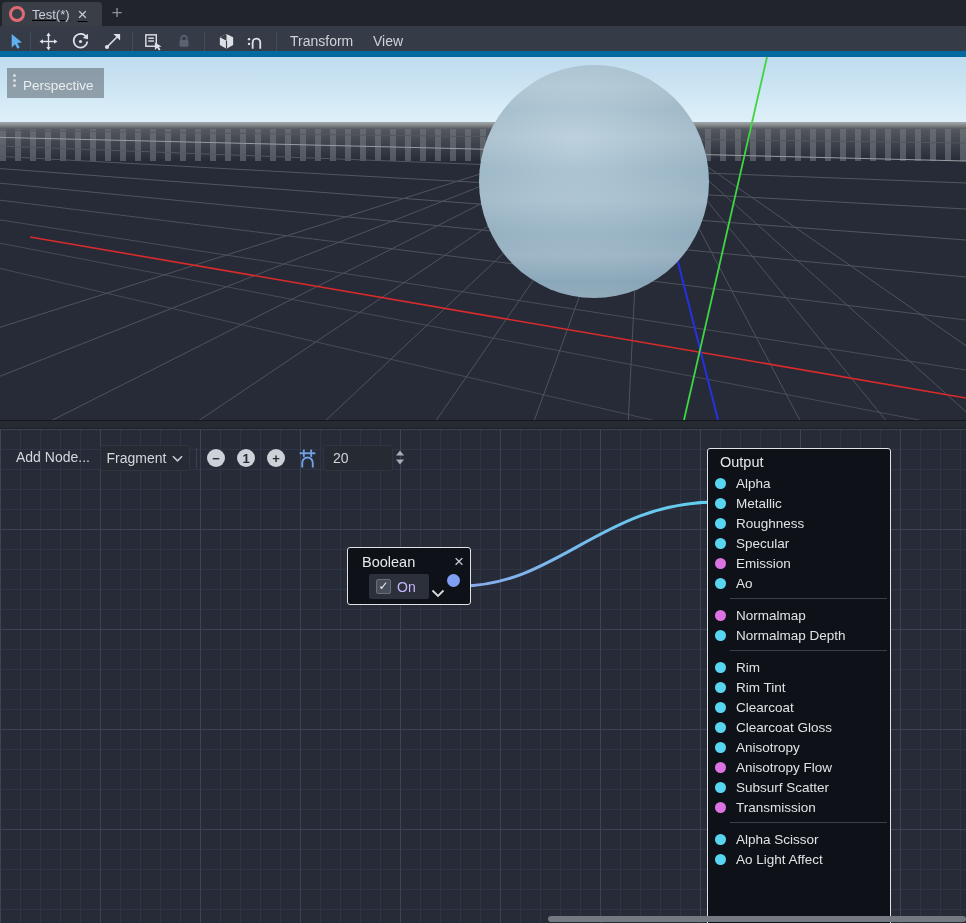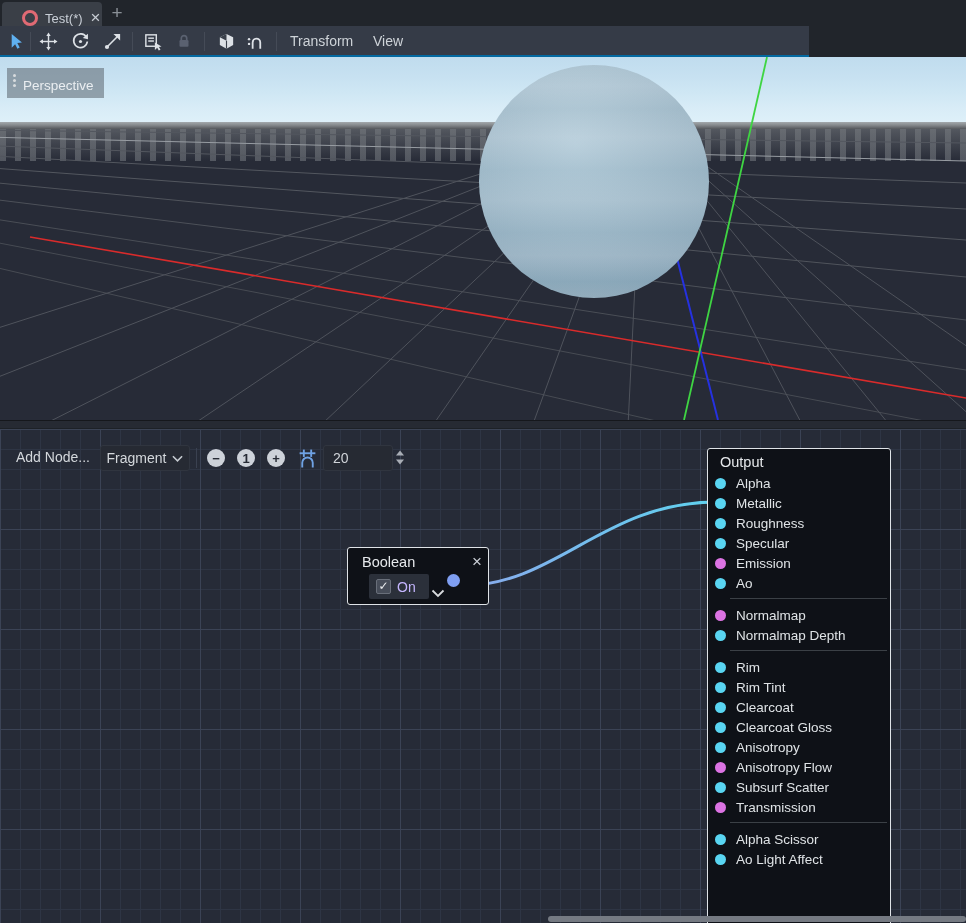--- a/index.html
+++ b/index.html
@@ -2,30 +2,30 @@
 <html><head>
 <meta charset="utf-8">
 <style>
   html,body{margin:0;padding:0;background:#21252b;width:966px;height:923px;overflow:hidden;
     font-family:"Liberation Sans","DejaVu Sans",sans-serif;}
   #app{position:relative;width:966px;height:923px;}
 
   
   #tab-bar{position:absolute;left:0;top:0;width:966px;height:26px;background:#21252b;}
   #tab-test{position:absolute;left:2px;top:2px;width:100px;height:24px;background:#3a3f47;
-    border-radius:4px 4px 0 0;display:flex;align-items:flex-end;padding-left:20px;box-sizing:border-box;}
+    border-radius:4px 4px 0 0;display:flex;align-items:center;padding-left:7px;box-sizing:border-box;text-decoration:underline;}
   .scene-ring{width:10px;height:10px;border:3px solid #e06a74;border-radius:50%;flex:0 0 auto;}
   #tab-test .tab-label{color:#c9cfd7;font-size:13px;margin-left:7px;white-space:nowrap;}
   #tab-test .tab-close{color:#c9ced5;font-size:17px;line-height:17px;margin-left:8px;cursor:default;}
   #new-tab{position:absolute;left:106px;top:3px;width:22px;height:20px;color:#8a9097;
     font-size:19px;line-height:20px;text-align:center;}
 
   
-  #toolbar{position:absolute;left:0;top:26px;width:809px;height:31px;background:#353b47;
-    border-bottom:2px solid #0369a1;box-sizing:border-box;}
+  #toolbar{position:absolute;left:0;top:26px;width:966px;height:31px;background:#353b47;
+    border-bottom:6px solid #0369a1;box-sizing:border-box;}
   .tbtn{position:absolute;top:5px;width:20px;height:20px;display:flex;align-items:center;justify-content:center;}
   .tsep{position:absolute;top:6px;width:1px;height:19px;background:#454b57;}
   .tmenu{position:absolute;top:6px;color:#ced3d8;font-size:14px;line-height:19px;}
 
   
   #viewport{position:absolute;left:0;top:57px;width:966px;height:363px;overflow:hidden;background:#272b37;}
   #sky{position:absolute;left:0;top:0;width:966px;height:65px;
     background:linear-gradient(180deg,#c0dcee 0%,#c7e1f1 30%,#cfe7f4 55%,#d8ecf7 78%,#def0f9 100%);}
   #horizon-band{position:absolute;left:0;top:65px;width:966px;height:7px;
     background:linear-gradient(180deg,#a3a9ad 0%,#85898c 45%,#55585c 100%);}
@@ -65,21 +65,21 @@
   #snap-spin{position:absolute;left:323px;top:16px;width:70px;height:26px;background:#262a33;
     border:1px solid #30353f;border-radius:3px;box-sizing:border-box;display:flex;align-items:center;
     padding-left:9px;color:#d0d4d9;font-size:14px;}
   #snap-stepper{position:absolute;left:394px;top:20px;width:12px;height:17px;}
 
   
   #wire-svg{position:absolute;left:0;top:0;width:966px;height:494px;pointer-events:none;}
 
   
   .gnode{position:absolute;background:#0e1117;border:1.5px solid #dfe3e7;border-radius:3px;box-sizing:border-box;}
-  #node-boolean{left:347px;top:118px;width:142px;height:58px;}
+  #node-boolean{left:347px;top:118px;width:124px;height:58px;}
   #node-boolean .node-title-row{display:flex;align-items:center;height:24px;padding:2px 6px 0 14px;}
   .node-title{color:#e6e9ec;font-size:14.5px;flex:1;}
   .node-close{color:#c9ced5;font-size:17px;line-height:16px;}
   #bool-panel{position:absolute;left:21px;top:26px;width:60px;height:25px;background:#2b303a;
     border-radius:2px;display:flex;align-items:center;padding-left:7px;box-sizing:border-box;}
   #bool-checkbox{width:15px;height:15px;background:#474d59;border:1px solid #696f7a;border-radius:2px;
     box-sizing:border-box;color:#eceef0;font-size:12px;line-height:13px;text-align:center;}
   #bool-on-label{color:#c4b5fd;font-size:14px;margin-left:6px;}
   #bool-chevron{position:absolute;left:83px;top:36px;}
   #bool-out-port{position:absolute;left:99px;top:26px;width:13px;height:13px;border-radius:50%;}

